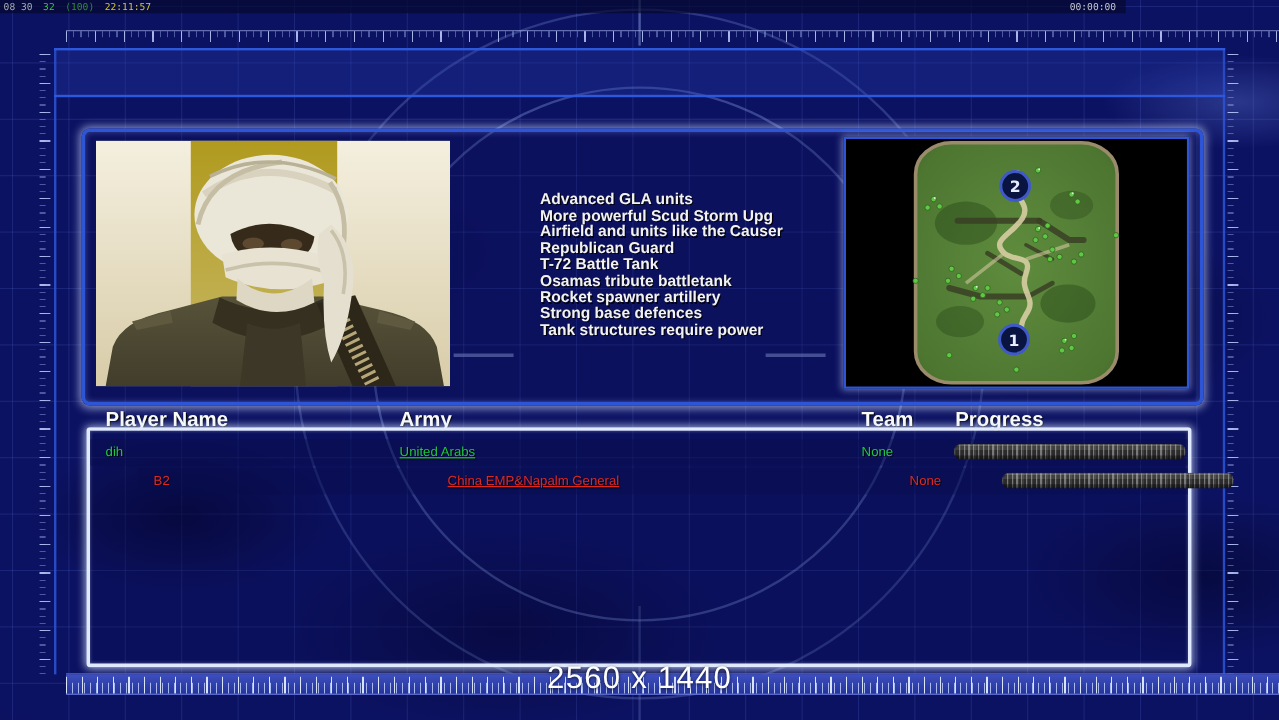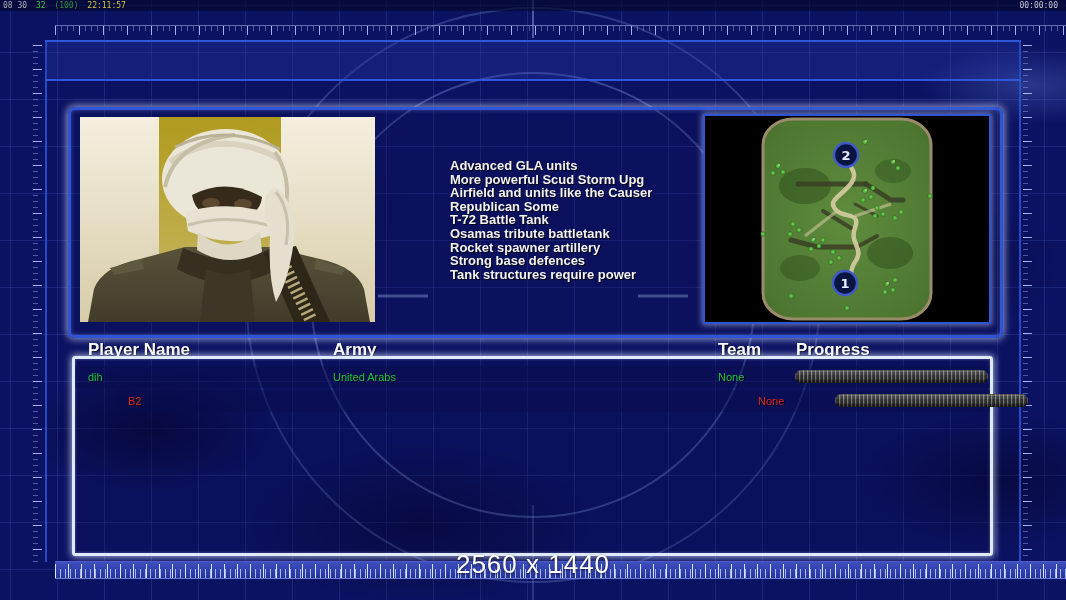--- a/index.html
+++ b/index.html
@@ -49,21 +49,21 @@
     position:absolute;left:45px;top:40px;width:976px;height:37px;
     border-top:2px solid #2e58dc;border-bottom:2px solid #2e58dc;
     background:rgba(40,62,175,0.30);
   }
   .page-title{
     position:absolute;left:75px;top:48px;
     font-size:21px;color:#f0f0f3;letter-spacing:0.5px;
     text-shadow:1px 1px 2px rgba(0,0,25,0.8);
   }
   .status-bar{
-    position:absolute;left:0;top:0;width:1066px;height:11px;
+    position:absolute;left:0;top:0;width:938px;height:11px;
     background:rgba(3,6,40,0.65);
     font-family:"DejaVu Sans Mono",monospace;font-size:8px;line-height:11px;
   }
   .status-left{position:absolute;left:3px;top:0;}
   .status-left span{margin-right:4px;}
   .status-right{position:absolute;right:8px;top:0;color:#c4c8d2;}
   .content-panel{
     position:absolute;left:68px;top:107px;width:929px;height:225px;
     border:3px solid #2d55d6;border-radius:7px;
     box-shadow:0 0 7px 2px rgba(205,220,255,0.60), inset 0 0 5px rgba(150,175,245,0.35);
@@ -87,21 +87,21 @@
   .col-h0{left:88px;} .col-h1{left:333px;} .col-h2:{left:718px;} .col-h2{left:718px;} .col-h3{left:796px;}
   .player-panel{
     position:absolute;left:72px;top:356px;width:915px;height:194px;
     border:3px solid #dfe9ff;border-radius:3px;
     box-shadow:0 0 7px 1px rgba(215,230,255,0.75), inset 0 0 3px rgba(215,230,255,0.40);
     background:rgba(8,12,70,0.20);
   }
   .prow{position:absolute;left:0;right:0;height:22px;background:rgba(8,12,75,0.40);}
   .prow0{top:7px;} .prow1{top:31px;}
   .pcell{position:absolute;font-size:11px;line-height:22px;white-space:nowrap;text-shadow:1px 1px 0 rgba(0,0,0,0.7);}
-  .c-name{left:13px;} .c-army{left:258px;} .c-team{left:643px;}
+  .c-name{left:13px;} .c-army{left:258px;text-decoration:underline;} .c-team{left:643px;}
   .pbar{
     position:absolute;left:720px;top:4px;width:193px;height:13px;border-radius:6px;
     background:
       linear-gradient(180deg, rgba(255,255,255,0.30) 0 2px, rgba(255,255,255,0.10) 2px 5px, rgba(0,0,0,0) 5px 9px, rgba(0,0,0,0.35) 10px 13px),
       repeating-linear-gradient(90deg,#787878 0 1px,#3d3d3d 1px 2px,#2b2b2b 2px 4px);
     box-shadow:inset 0 0 2px #000;
   }
   .waveform{
     position:absolute;left:55px;top:561px;width:1011px;height:16px;
     background:
@@ -186,21 +186,21 @@
 
         <path d="M196,70 Q220,90 213,130 Q208,165 196,185 Q188,160 190,120 Q182,95 186,78 Z" fill="#e4dfce"></path>
         <path d="M196,75 Q212,95 206,128" fill="none" stroke="#c9c2ab" stroke-width="3"></path>
       </svg>
     </div>
 
     <div class="features">
       <div>Advanced GLA units</div>
       <div>More powerful Scud Storm Upg</div>
       <div>Airfield and units like the Causer</div>
-      <div>Republican Some</div>
+      <div>Republican Guard</div>
       <div>T-72 Battle Tank</div>
       <div>Osamas tribute battletank</div>
       <div>Rocket spawner artillery</div>
       <div>Strong base defences</div>
       <div>Tank structures require power</div>
     </div>
 
     <div class="minimap-panel">
       <svg width="284" height="206" viewBox="0 0 284 206">
         <defs>
@@ -293,20 +293,21 @@
 
   <div class="player-panel">
     <div class="prow prow0" style="color: rgb(31, 199, 60);">
       <span class="pcell c-name">dih</span>
       <span class="pcell c-army">United Arabs</span>
       <span class="pcell c-team">None</span>
       <div class="pbar"></div>
     </div>
     <div class="prow prow1" style="color: rgb(224, 39, 30); margin-left: 40px;">
       <span class="pcell c-name">B2</span>
+      <span class="pcell c-army">China EMP&amp;Napalm General</span>
       <span class="pcell c-team">None</span>
       <div class="pbar"></div>
     </div>
   </div>
 
   <div class="waveform"></div>
 
   <div class="footer-res">2560 x 1440</div>
 
   <div class="status-bar">

